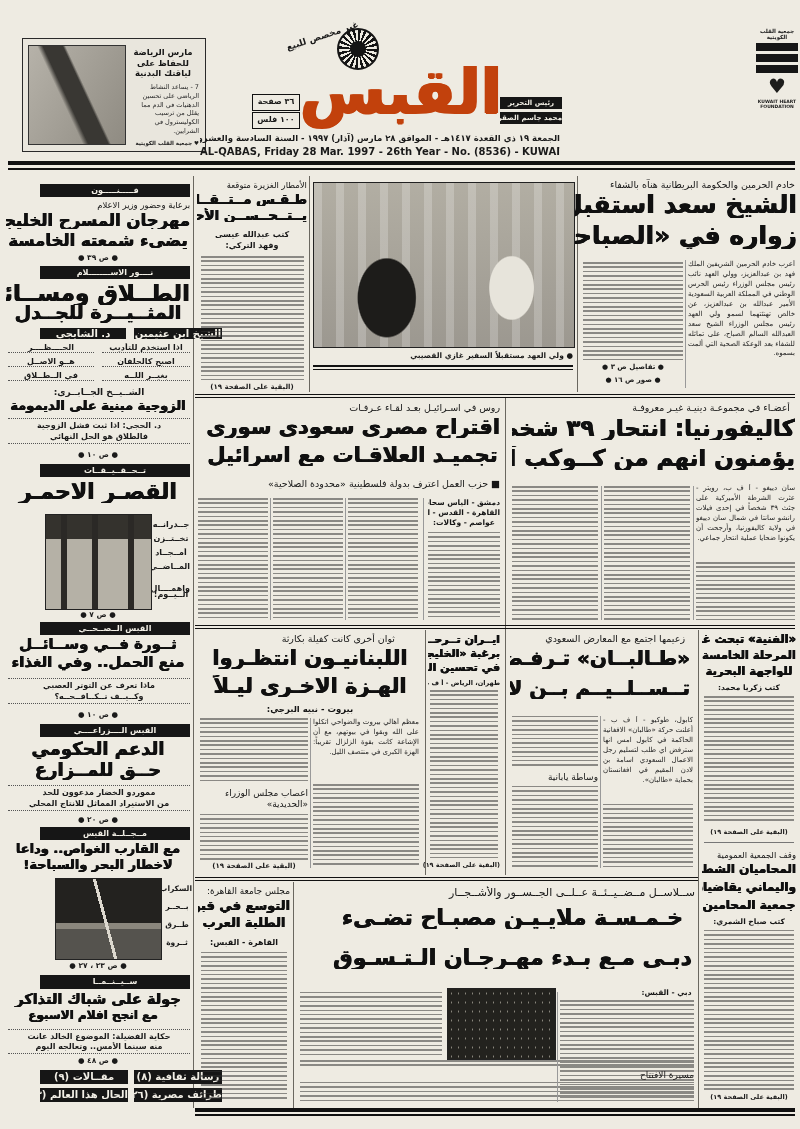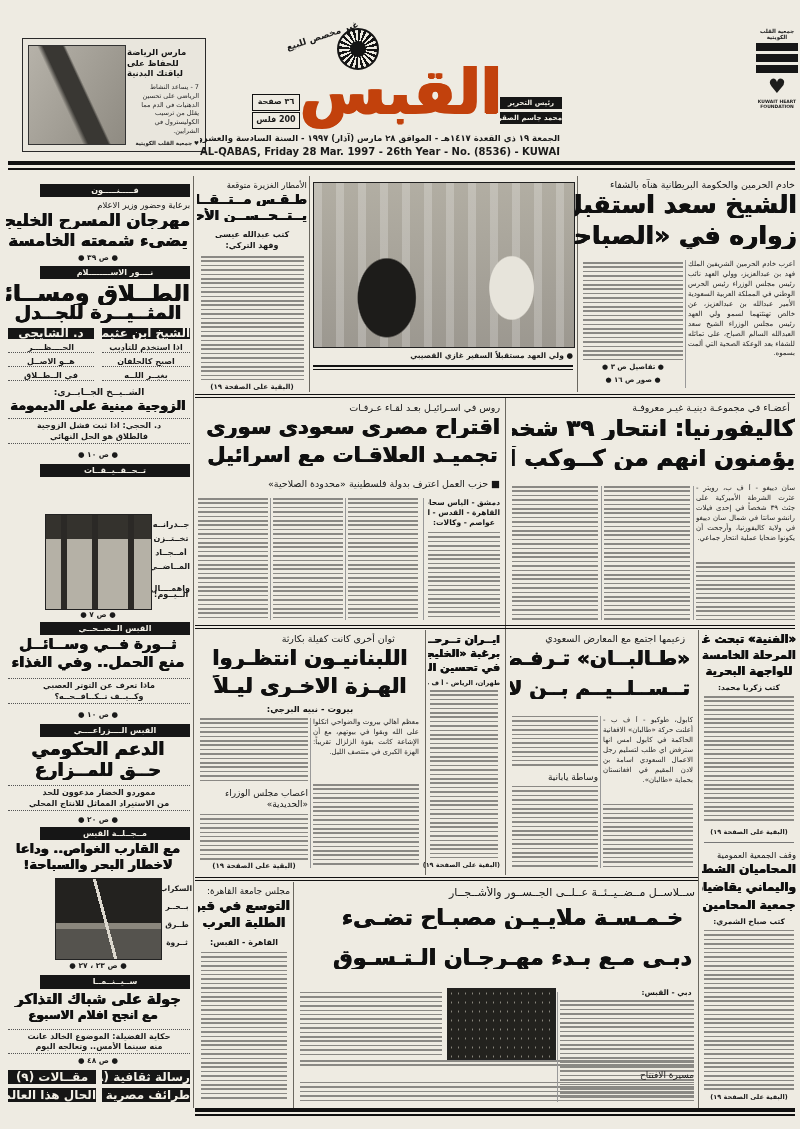--- a/index.html
+++ b/index.html
@@ -13,28 +13,28 @@
   .hl{position:absolute;font-weight:bold;color:#101010;text-align:center;line-height:1.05;
       white-space:nowrap;overflow:hidden;text-shadow:.4px 0 currentColor,-.4px 0 currentColor;}
   .kick{position:absolute;font-weight:normal;text-align:right;white-space:nowrap;overflow:hidden;color:#151515;}
   .sim{position:absolute;opacity:.52;background-image:repeating-linear-gradient(to bottom,#2e2e2e 0 1.5px,transparent 1.5px 4.4px);}
   .txt{position:absolute;font-size:7px;line-height:1.42;text-align:justify;color:#222;overflow:hidden;}
   .ref{position:absolute;font-size:7.5px;font-weight:bold;text-align:center;white-space:nowrap;}
   .vr{position:absolute;width:1px;background:#6a675f;}
   .hr{position:absolute;background:#111;}
   .photo{position:absolute;border:1px solid #222;}
   .tag{position:absolute;background:#161616;color:#f2efe6;font-weight:bold;text-align:center;
-       font-size:12px;line-height:11px;overflow:hidden;white-space:nowrap;}
+       font-size:10px;line-height:11px;overflow:hidden;white-space:nowrap;margin-left:32px;}
   .mini{position:absolute;font-size:8px;font-weight:bold;text-align:center;white-space:nowrap;overflow:hidden;}
   .byl{position:absolute;font-size:8px;font-weight:bold;text-align:center;white-space:nowrap;overflow:hidden;color:#151515;}
   .medal{position:absolute;border-radius:50%;border:2px solid #151515;
          background:repeating-conic-gradient(#151515 0 9deg,#eeebe2 9deg 18deg);}
   .medal:after{content:"";position:absolute;inset:30%;border-radius:50%;background:#151515;}
   .adbox{position:absolute;border:1px solid #2a2a2a;background:#e9e6dd;}
-  .adtitle{position:absolute;font-size:8.5px;font-weight:bold;line-height:1.25;text-align:left;color:#161616;}
+  .adtitle{position:absolute;font-size:8.5px;font-weight:bold;line-height:1.25;text-align:center;color:#161616;}
   .adbody{position:absolute;font-size:6.5px;line-height:1.35;text-align:right;color:#2c2c2c;}
   .adfoot{position:absolute;font-size:5.5px;font-weight:bold;text-align:right;color:#222;white-space:nowrap;}
   .heart{color:#1d1d1b;}
 </style>
 </head>
 <body>
 
 <div class="page">
 
   <div class="adbox" style="left:22px;top:38px;width:182px;height:112px">
@@ -48,21 +48,21 @@
       <span>جمعية القلب الكويتية</span>
     </div>
   </div>
 
   <div class="b" style="left:290px;top:30px;width:70px;font-size:9px;font-weight:bold;transform:rotate(-18deg);white-space:nowrap">غير مخصص للبيع</div>
   <div class="medal" style="left:337px;top:28px;width:38px;height:38px"></div>
   <div class="b" style="left:296px;top:52px;width:210px;height:82px;font-size:62px;font-weight:900;text-align:center;
        line-height:80px;color:#c2410c;text-shadow:1.2px 0 currentColor,-1.2px 0 currentColor,0 .8px currentColor;">القبس</div>
 
   <div class="b" style="left:252px;top:94px;width:46px;height:15px;border:1.5px solid #111;font-size:8px;font-weight:bold;text-align:center;line-height:14px">٣٦ صفحة</div>
-  <div class="b" style="left:252px;top:112px;width:46px;height:15px;border:1.5px solid #111;font-size:8px;font-weight:bold;text-align:center;line-height:14px">200 فلس</div>
+  <div class="b" style="left:252px;top:112px;width:46px;height:15px;border:1.5px solid #111;font-size:8px;font-weight:bold;text-align:center;line-height:14px">١٠٠ فلس</div>
 
   <div class="bar" style="left:500px;top:97px;width:62px;height:12px;font-size:7px;line-height:12px">رئيس التحرير</div>
   <div class="bar" style="left:500px;top:112px;width:62px;height:12px;font-size:7px;line-height:12px">محمد جاسم الصقر</div>
 
 
   <div class="b" style="left:756px;top:28px;width:42px;height:132px">
     <div style="font-size:5.5px;font-weight:bold;text-align:center">جمعية القلب الكويتية</div>
     <div style="margin-top:3px;height:8px;background:#161616"></div>
     <div style="margin-top:3px;height:8px;background:#161616"></div>
     <div style="margin-top:3px;height:8px;background:#161616"></div>
@@ -94,20 +94,21 @@
   <div class="mini" style="left:8px;top:343px;width:86px;border-bottom:1px dotted #555">الحــــظــــر</div>
   <div class="mini" style="left:8px;top:357px;width:86px;border-bottom:1px dotted #555">هــو الاصــل</div>
   <div class="mini" style="left:8px;top:371px;width:86px;border-bottom:1px dotted #555">في الــطــلاق</div>
   <div class="mini" style="left:8px;top:387px;width:182px;font-size:9px">الشــيــخ الجــابــري:</div>
   <div class="hl" style="left:6px;top:399px;width:184px;font-size:13px">الزوجية مبنية على الديمومة</div>
   <div class="mini" style="left:8px;top:418px;width:182px;border-top:1px dotted #555;padding-top:2px">د. الحجي: اذا ثبت فشل الزوجية</div>
   <div class="mini" style="left:8px;top:432px;width:182px;border-bottom:1px dotted #555;padding-bottom:2px">فالطلاق هو الحل النهائي</div>
   <div class="ref" style="left:6px;top:450px;width:184px">● ص ١٠ ●</div>
 
   <div class="bar" style="left:40px;top:464px;width:150px;height:13px;font-size:8px;line-height:13px">تــحــقــيــقــات</div>
+  <div class="hl" style="left:6px;top:480px;width:184px;font-size:22px">القصـر الاحمـر</div>
   <div class="photo" style="left:45px;top:514px;width:105px;height:94px;
        background:linear-gradient(180deg,#34322d 0 26%,#b5b1a6 26% 58%,#8e8a80 58% 100%);
        background-image:linear-gradient(90deg,transparent 0 14%,#2b2926 14% 20%,transparent 20% 44%,#2b2926 44% 50%,transparent 50% 78%,#2b2926 78% 84%,transparent 84%),linear-gradient(180deg,#34322d 0 26%,#b5b1a6 26% 100%);"></div>
   <div class="mini" style="left:152px;top:520px;width:38px">جــدرانــه</div>
   <div class="mini" style="left:152px;top:534px;width:38px">تخــتــزن</div>
   <div class="mini" style="left:152px;top:548px;width:38px">أمــجــاد</div>
   <div class="mini" style="left:152px;top:562px;width:38px">المــاضــي..</div>
   <div class="mini" style="left:152px;top:584px;width:38px">واهمــــال</div>
   <div class="mini" style="left:152px;top:590px;width:38px">الــيــوم!</div>
   <div class="ref" style="left:6px;top:610px;width:184px">● ص ٧ ●</div>

